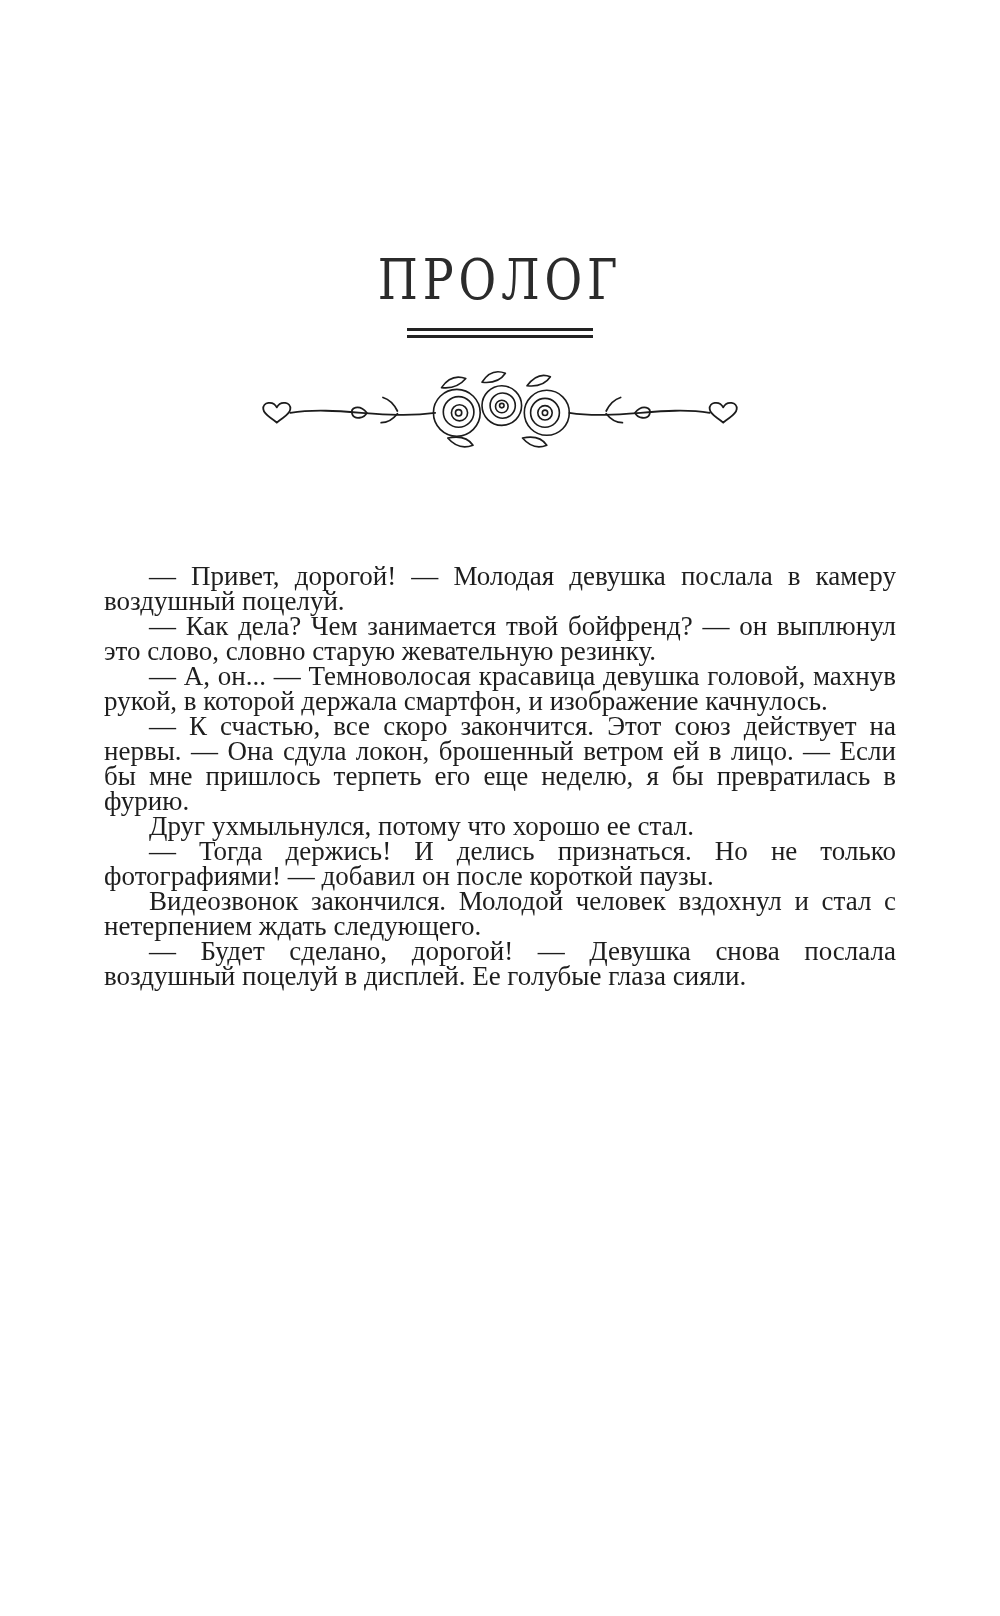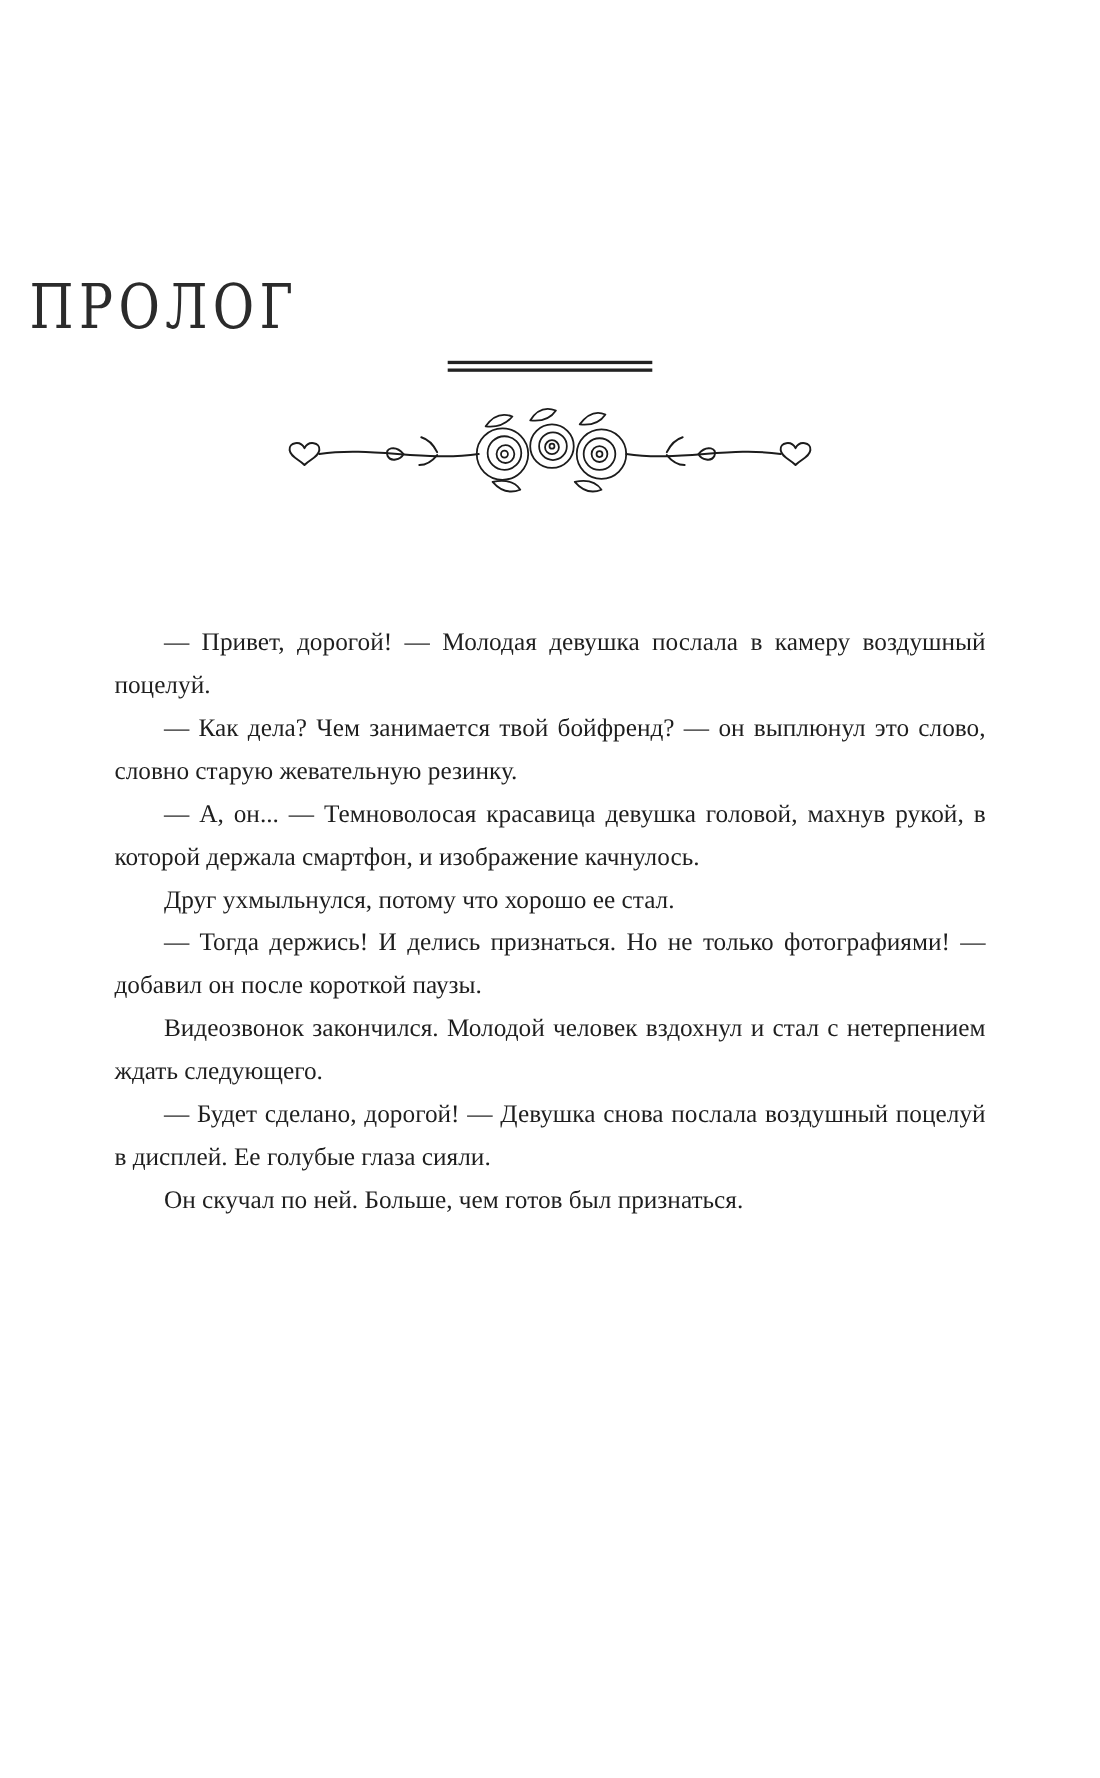--- a/index.html
+++ b/index.html
@@ -8,21 +8,21 @@
     width: 1000px;
     height: 1616px;
     margin: 0 auto;
     background: #ffffff;
     overflow: hidden;
     font-family: "Liberation Serif", serif;
     color: #1e1e1e;
   }
   .chapter-head {
     padding-top: 252px;
-    text-align: left;
+    text-align: center;
   }
   .chapter-title {
     margin: 0;
     font-family: "DejaVu Serif", "Liberation Serif", serif;
     font-weight: 400;
     font-size: 56px;
     line-height: 1;
     letter-spacing: 6px;
     color: #2b2b2b;
     display: inline-block;
@@ -40,22 +40,22 @@
     margin: 28px auto 0 auto;
     width: 540px;
     height: 90px;
     display: flex;
     align-items: center;
     justify-content: center;
   }
   .text-block {
     margin: 108px auto 0 auto;
     width: 792px;
-    font-size: 23px;
-    line-height: 39px;
+    font-size: 27px;
+    line-height: 25px;
     text-align: justify;
   }
   .text-block p {
     margin: 0;
     text-indent: 45px;
   }
 </style>
 </head>
 <body>
 
@@ -102,20 +102,20 @@
           <path d="M518 46 C514 38 502 40 503 48 C504 55 512 57 518 63 C524 57 532 55 533 48 C534 40 522 38 518 46"></path>
         </g>
       </svg>
     </div>
   </div>
 
   <div class="text-block">
     <p>— Привет, дорогой! — Молодая девушка послала в камеру воздушный поцелуй.</p>
     <p>— Как дела? Чем занимается твой бойфренд? — он выплюнул это слово, словно старую жевательную резинку.</p>
     <p>— А, он... — Темноволосая красавица девушка головой, махнув рукой, в которой держала смартфон, и изображение качнулось.</p>
+    <p>— К счастью, все скоро закончится. Этот союз действует на нервы. — Она сдула локон, брошенный ветром ей в лицо. — Если бы мне пришлось терпеть его еще неделю, я бы превратилась в фурию.</p>
     <p>Друг ухмыльнулся, потому что хорошо ее стал.</p>
     <p>— Тогда держись! И делись признаться. Но не только фотографиями! — добавил он после короткой паузы.</p>
     <p>Видеозвонок закончился. Молодой человек вздохнул и стал с нетерпением ждать следующего.</p>
     <p>— Будет сделано, дорогой! — Девушка снова послала воздушный поцелуй в дисплей. Ее голубые глаза сияли.</p>
-    <p>Он скучал по ней. Больше, чем готов был признаться.</p>
   </div>
 
 </div>
 
 </body></html>

